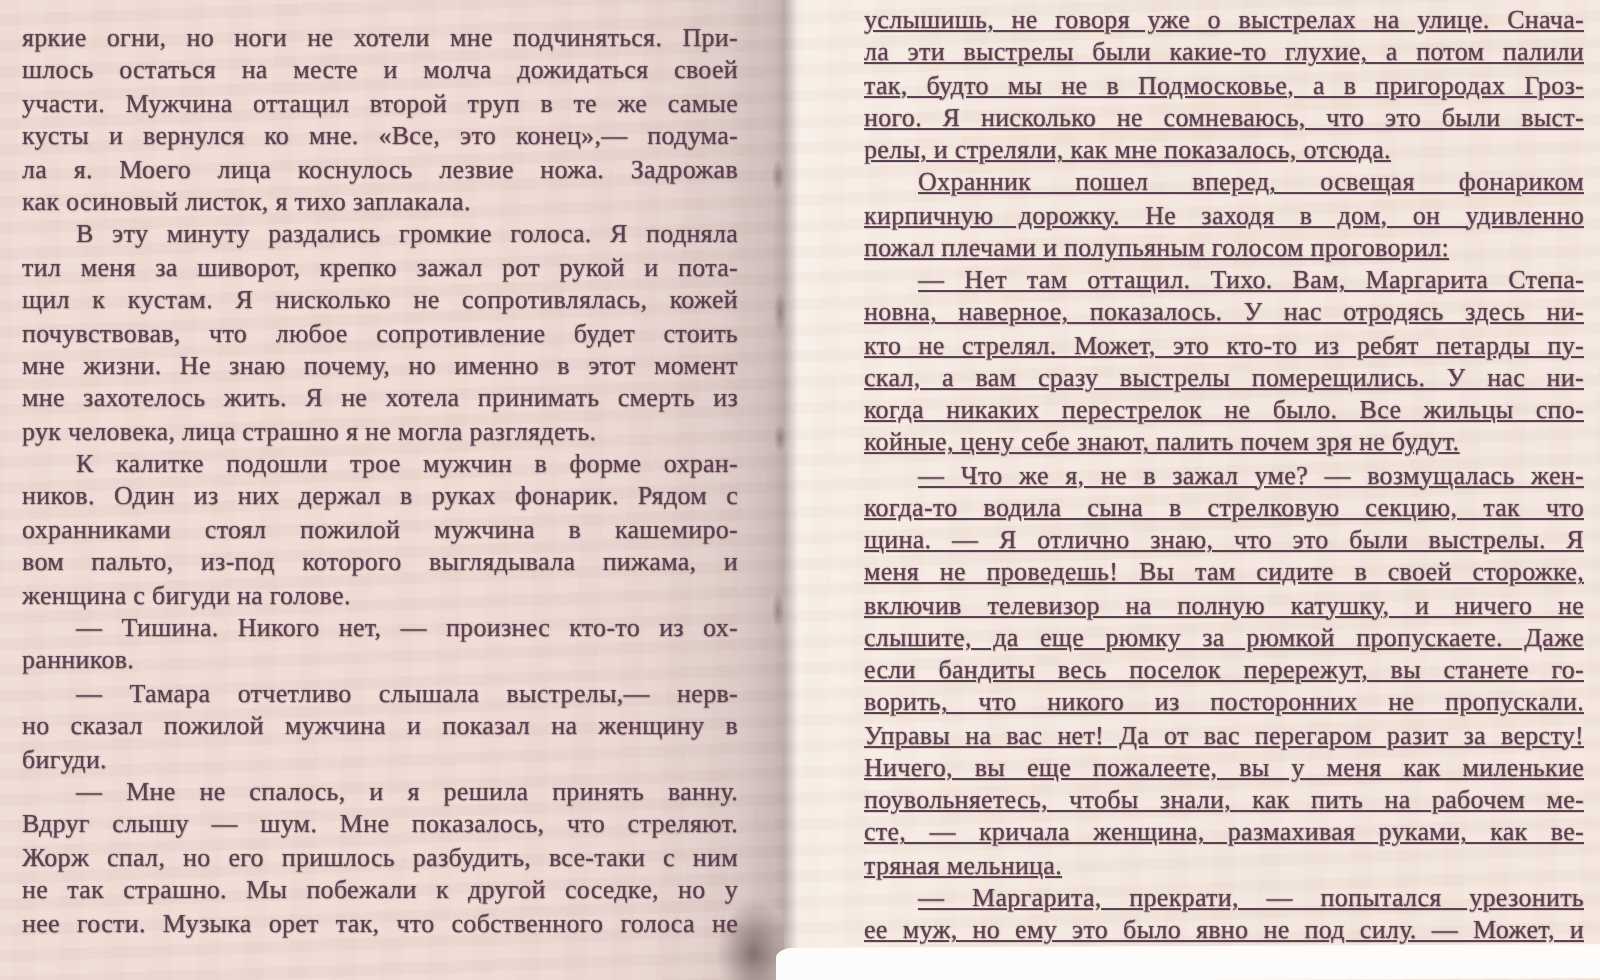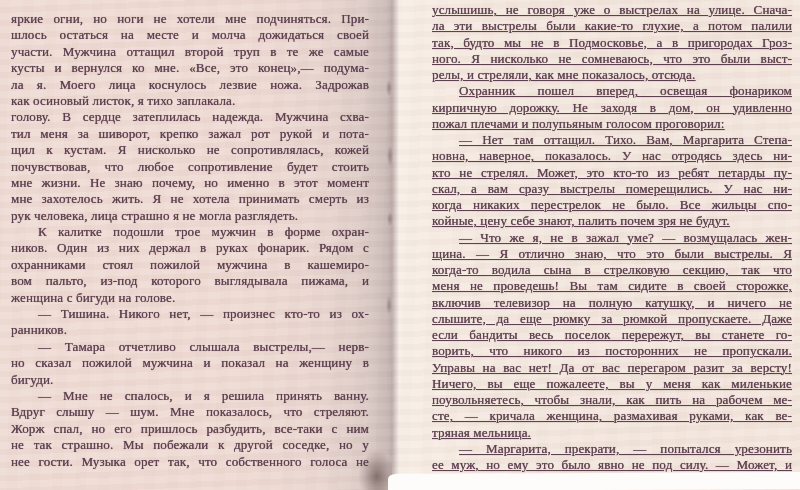--- a/index.html
+++ b/index.html
@@ -92,21 +92,21 @@
 <div class="scan">
   <div class="paper-texture"></div>
 
   <div class="page page-left" style="color: rgb(93, 65, 80);">
       <div class="line">яркие огни, но ноги не хотели мне подчиняться. При-</div>
       <div class="line">шлось остаться на месте и молча дожидаться своей</div>
       <div class="line">участи. Мужчина оттащил второй труп в те же самые</div>
       <div class="line">кусты и вернулся ко мне. «Все, это конец»,— подума-</div>
       <div class="line">ла я. Моего лица коснулось лезвие ножа. Задрожав</div>
       <div class="line end">как осиновый листок, я тихо заплакала.</div>
-      <div class="line">голову. В сердце затеплилась надежда. Мужчина схва-</div>
+      <div class="line indent">В эту минуту раздались громкие голоса. Я подняла</div>
       <div class="line">тил меня за шиворот, крепко зажал рот рукой и пота-</div>
       <div class="line">щил к кустам. Я нисколько не сопротивлялась, кожей</div>
       <div class="line">почувствовав, что любое сопротивление будет стоить</div>
       <div class="line">мне жизни. Не знаю почему, но именно в этот момент</div>
       <div class="line">мне захотелось жить. Я не хотела принимать смерть из</div>
       <div class="line end">рук человека, лица страшно я не могла разглядеть.</div>
       <div class="line indent">К калитке подошли трое мужчин в форме охран-</div>
       <div class="line">ников. Один из них держал в руках фонарик. Рядом с</div>
       <div class="line">охранниками стоял пожилой мужчина в кашемиро-</div>
       <div class="line">вом пальто, из-под которого выглядывала пижама, и</div>
@@ -132,22 +132,22 @@
       <div class="line indent">Охранник пошел вперед, освещая фонариком</div>
       <div class="line">кирпичную дорожку. Не заходя в дом, он удивленно</div>
       <div class="line end">пожал плечами и полупьяным голосом проговорил:</div>
       <div class="line indent">— Нет там оттащил. Тихо. Вам, Маргарита Степа-</div>
       <div class="line">новна, наверное, показалось. У нас отродясь здесь ни-</div>
       <div class="line">кто не стрелял. Может, это кто-то из ребят петарды пу-</div>
       <div class="line">скал, а вам сразу выстрелы померещились. У нас ни-</div>
       <div class="line">когда никаких перестрелок не было. Все жильцы спо-</div>
       <div class="line end">койные, цену себе знают, палить почем зря не будут.</div>
       <div class="line indent">— Что же я, не в зажал уме? — возмущалась жен-</div>
+      <div class="line">когда-то водила сына в стрелковую секцию, так что</div>
       <div class="line">щина. — Я отлично знаю, что это были выстрелы. Я</div>
-      <div class="line">когда-то водила сына в стрелковую секцию, так что</div>
       <div class="line">меня не проведешь! Вы там сидите в своей сторожке,</div>
       <div class="line">включив телевизор на полную катушку, и ничего не</div>
       <div class="line">слышите, да еще рюмку за рюмкой пропускаете. Даже</div>
       <div class="line">если бандиты весь поселок перережут, вы станете го-</div>
       <div class="line">ворить, что никого из посторонних не пропускали.</div>
       <div class="line">Управы на вас нет! Да от вас перегаром разит за версту!</div>
       <div class="line">Ничего, вы еще пожалеете, вы у меня как миленькие</div>
       <div class="line">поувольняетесь, чтобы знали, как пить на рабочем ме-</div>
       <div class="line">сте, — кричала женщина, размахивая руками, как ве-</div>
       <div class="line end">тряная мельница.</div>

